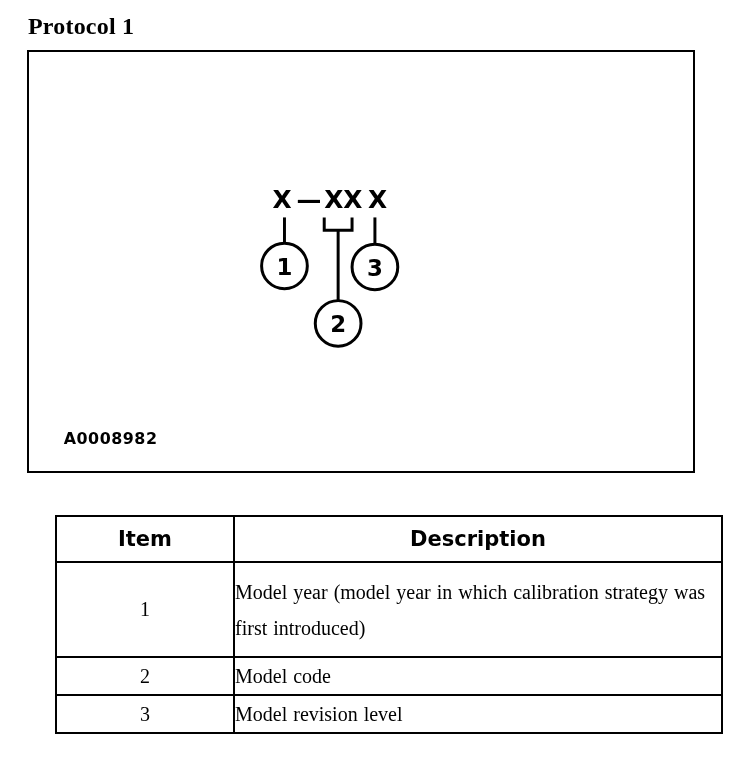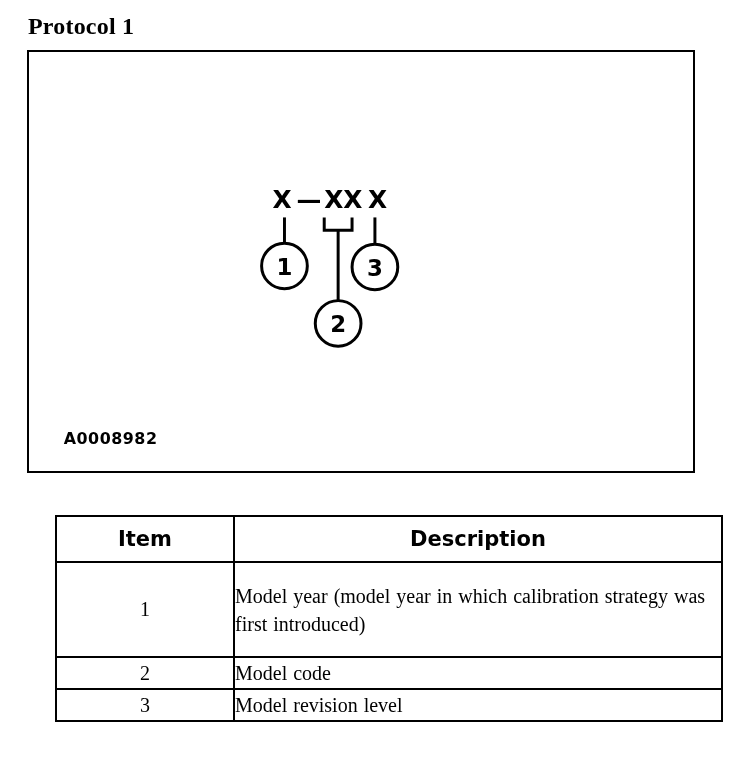--- a/index.html
+++ b/index.html
@@ -103,21 +103,21 @@
   .cell-item {
     text-align: center;
     font-family: "Liberation Serif", "DejaVu Serif", serif;
     font-size: 20px;
     font-weight: normal;
   }
   .cell-desc {
     text-align: left;
     font-family: "Liberation Serif", "DejaVu Serif", serif;
     font-size: 20px;
-    line-height: 28px;
+    line-height: 36px;
     padding: 6px 10px 6px 16px;
     word-spacing: 1px;
   }
   .row-tall .cell-desc { height: 93px; vertical-align: top; padding-top: 8px; }
   .row-short .cell-desc { height: 30px; vertical-align: middle; }
   .row-tall .cell-item { vertical-align: top; padding-top: 10px; }
 </style>
 </head>
 <body>
 

